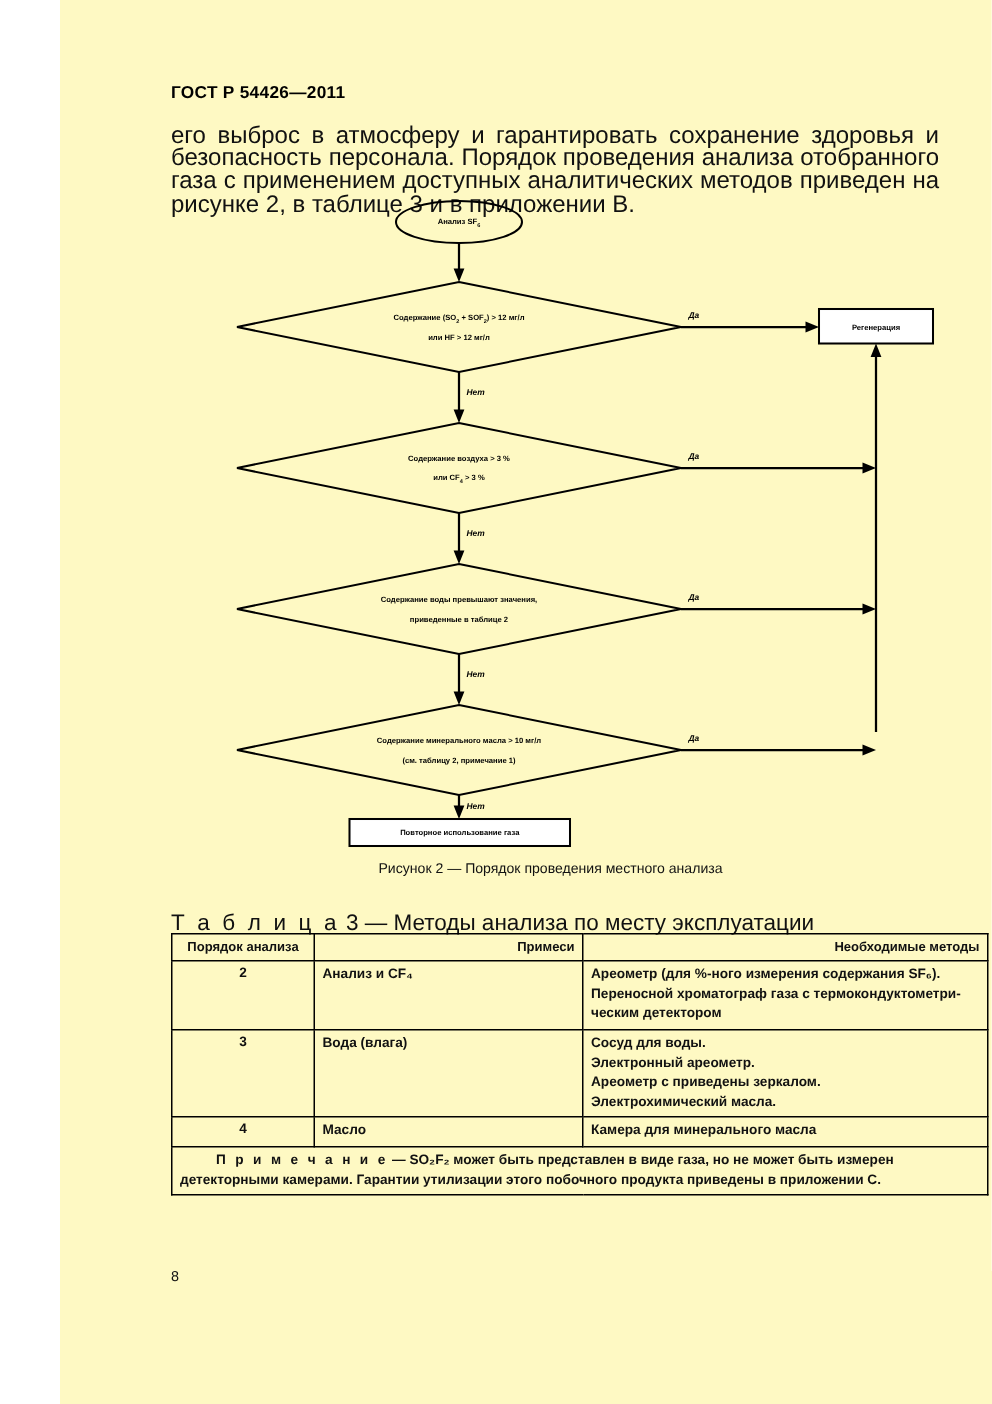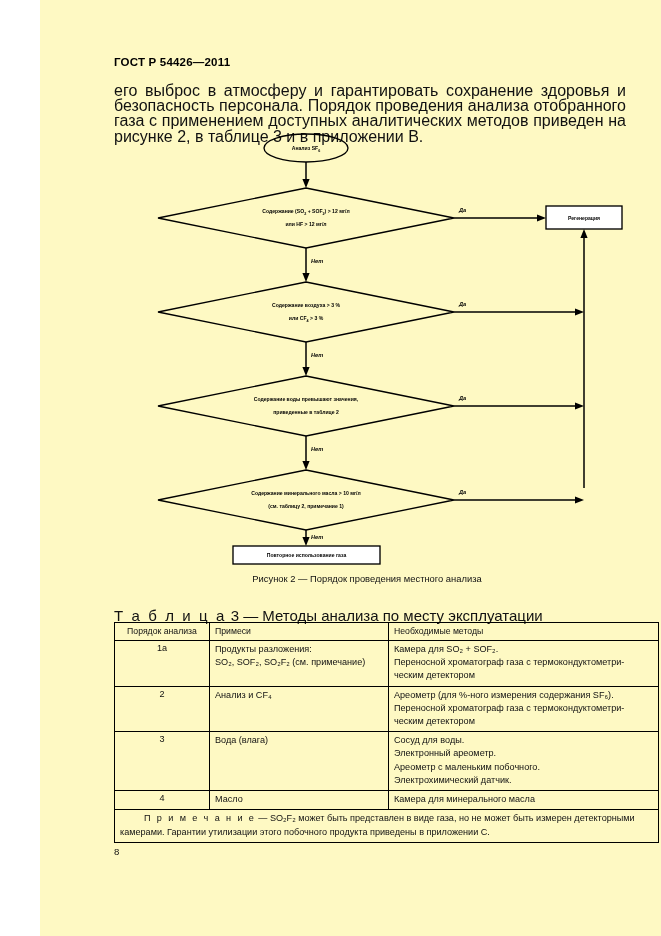--- a/index.html
+++ b/index.html
@@ -121,24 +121,24 @@
     border-collapse: collapse;
     width: 513px;
     table-layout: fixed;
     font-size: 9.1px;
     color: #111;
   }
   table.meth td, table.meth th {
     border: 1px solid #000;
     vertical-align: top;
     padding: 2px 5px 3px 5px;
-    font-weight: normal;
+    font-weight: bold;
   }
   table.meth thead th {
-    text-align: left;
+    text-align: right;
     padding-top: 3px;
     padding-bottom: 4px;
     font-size: 8.7px;
   }
   table.meth .c-order { width: 84px; text-align: center; }
   table.meth .c-imp   { width: 168px; }
   table.meth .c-meth  { width: 259px; }
   td.order-cell { text-align: center; }
   .cellline { display: block; line-height: 13.2px; }
   .cellline.just { text-align: justify; }
@@ -248,52 +248,40 @@
     <table class="meth">
       <thead>
         <tr>
           <th class="c-order">Порядок анализа</th>
           <th class="c-imp">Примеси</th>
           <th class="c-meth">Необходимые методы</th>
         </tr>
       </thead>
       <tbody id="tbl-body">
           <tr>
-            <td class="c-order order-cell">1a</td>
-            <td class="c-imp">
-              <span class="cellline">Продукты разложения:</span>
-              <span class="cellline">SO₂, SOF₂, SO₂F₂ (см. примечание)</span>
-            </td>
-            <td class="c-meth">
-              <span class="cellline">Камера для SO₂ + SOF₂.</span>
-              <span class="cellline just">Переносной хроматограф газа с термокондуктометри-</span>
-              <span class="cellline">ческим детектором</span>
-            </td>
-          </tr>
-          <tr>
             <td class="c-order order-cell">2</td>
             <td class="c-imp">
               <span class="cellline">Анализ и CF₄</span>
             </td>
             <td class="c-meth">
               <span class="cellline">Ареометр (для %-ного измерения содержания SF₆).</span>
               <span class="cellline just">Переносной хроматограф газа с термокондуктометри-</span>
               <span class="cellline">ческим детектором</span>
             </td>
           </tr>
           <tr>
             <td class="c-order order-cell">3</td>
             <td class="c-imp">
               <span class="cellline">Вода (влага)</span>
             </td>
             <td class="c-meth">
               <span class="cellline">Сосуд для воды.</span>
               <span class="cellline">Электронный ареометр.</span>
-              <span class="cellline">Ареометр с маленьким побочного.</span>
-              <span class="cellline">Электрохимический датчик.</span>
+              <span class="cellline">Ареометр с приведены зеркалом.</span>
+              <span class="cellline">Электрохимический масла.</span>
             </td>
           </tr>
           <tr>
             <td class="c-order order-cell">4</td>
             <td class="c-imp">
               <span class="cellline">Масло</span>
             </td>
             <td class="c-meth">
               <span class="cellline">Камера для минерального масла</span>
             </td>

